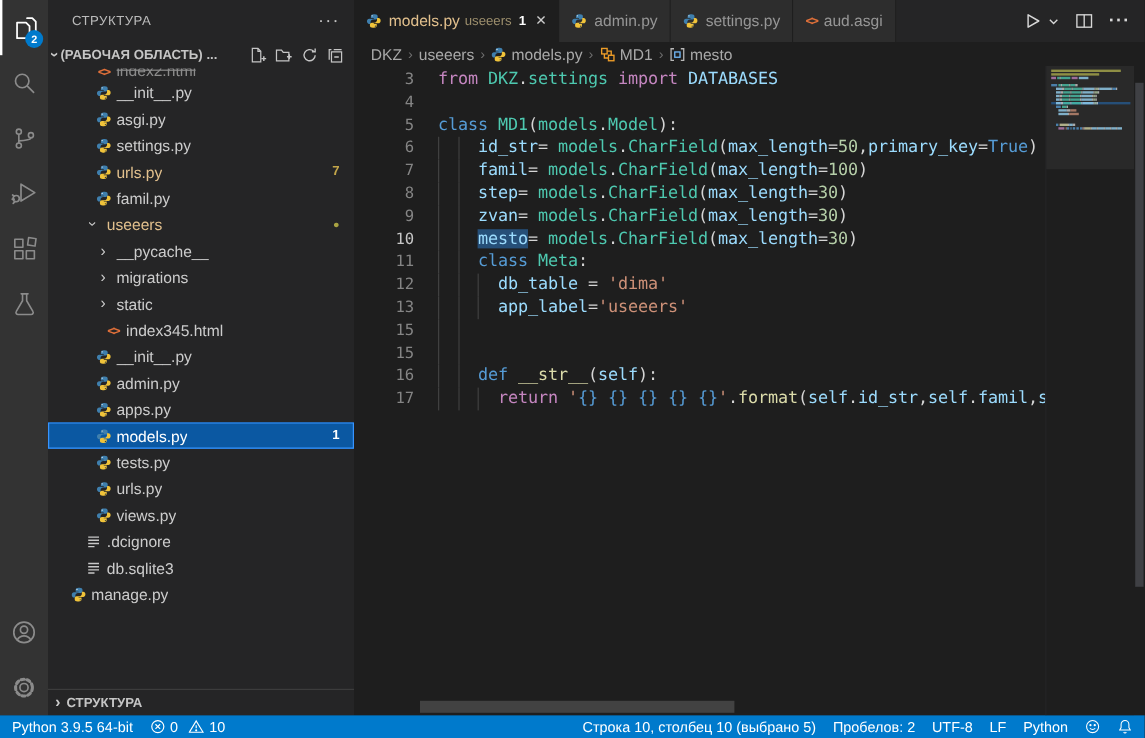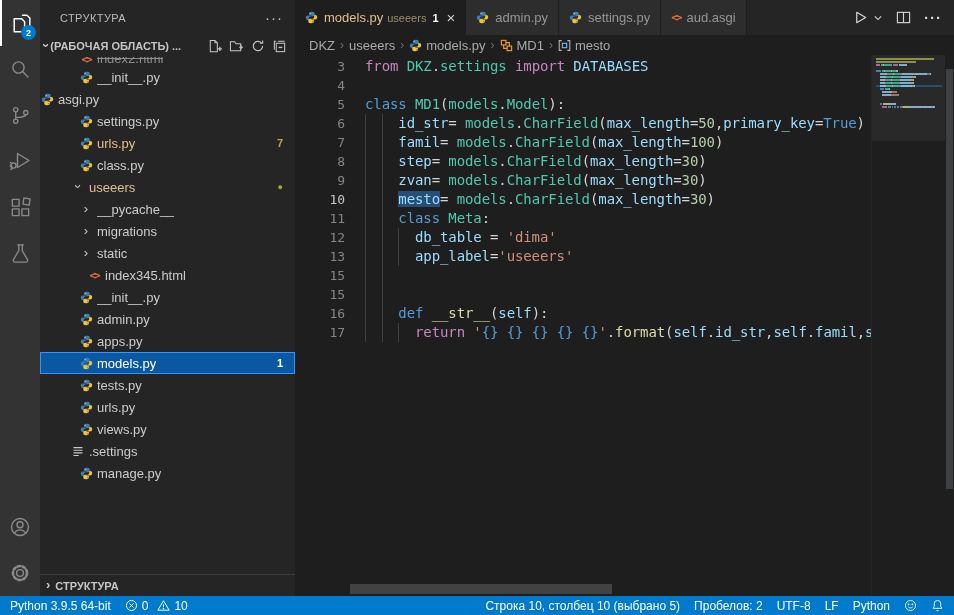--- a/index.html
+++ b/index.html
@@ -196,21 +196,21 @@
             <svg width="13" height="13" viewBox="0 0 48 48">
               <path fill="#3f7fad" d="M24 3c-6 0-9 2.6-9 7v5h9v2H10c-4.4 0-7 3.4-7 8s2.6 8 7 8h4v-6c0-4.4 3.6-8 8-8h8c3.3 0 6-2.7 6-6v-3c0-4.4-3-7-9-7h-3z"></path>
               <circle cx="19" cy="8" r="1.9" fill="#e8f0f5"></circle>
               <path fill="#f0c33a" d="M24 45c6 0 9-2.6 9-7v-5h-9v-2h14c4.4 0 7-3.4 7-8s-2.6-8-7-8h-4v6c0 4.4-3.6 8-8 8h-8c-3.3 0-6 2.7-6 6v3c0 4.4 3 7 9 7h3z"></path>
               <circle cx="29" cy="40" r="1.9" fill="#2a3a44"></circle>
             </svg>
           </span>
           <span class="lbl">__init__.py</span>
           <span class="spacer"></span>
         </div>
-        <div class="trow" style="">
+        <div class="trow" style="padding-left: 39px;">
           <span class="slot">
             <svg width="13" height="13" viewBox="0 0 48 48">
               <path fill="#3f7fad" d="M24 3c-6 0-9 2.6-9 7v5h9v2H10c-4.4 0-7 3.4-7 8s2.6 8 7 8h4v-6c0-4.4 3.6-8 8-8h8c3.3 0 6-2.7 6-6v-3c0-4.4-3-7-9-7h-3z"></path>
               <circle cx="19" cy="8" r="1.9" fill="#e8f0f5"></circle>
               <path fill="#f0c33a" d="M24 45c6 0 9-2.6 9-7v-5h-9v-2h14c4.4 0 7-3.4 7-8s-2.6-8-7-8h-4v6c0 4.4-3.6 8-8 8h-8c-3.3 0-6 2.7-6 6v3c0 4.4 3 7 9 7h3z"></path>
               <circle cx="29" cy="40" r="1.9" fill="#2a3a44"></circle>
             </svg>
           </span>
           <span class="lbl">asgi.py</span>
           <span class="spacer"></span>
@@ -242,21 +242,21 @@
         </div>
         <div class="trow" style="padding-left: 39px;">
           <span class="slot">
             <svg width="13" height="13" viewBox="0 0 48 48">
               <path fill="#3f7fad" d="M24 3c-6 0-9 2.6-9 7v5h9v2H10c-4.4 0-7 3.4-7 8s2.6 8 7 8h4v-6c0-4.4 3.6-8 8-8h8c3.3 0 6-2.7 6-6v-3c0-4.4-3-7-9-7h-3z"></path>
               <circle cx="19" cy="8" r="1.9" fill="#e8f0f5"></circle>
               <path fill="#f0c33a" d="M24 45c6 0 9-2.6 9-7v-5h-9v-2h14c4.4 0 7-3.4 7-8s-2.6-8-7-8h-4v6c0 4.4-3.6 8-8 8h-8c-3.3 0-6 2.7-6 6v3c0 4.4 3 7 9 7h3z"></path>
               <circle cx="29" cy="40" r="1.9" fill="#2a3a44"></circle>
             </svg>
           </span>
-          <span class="lbl">class.py</span>
+          <span class="lbl">famil.py</span>
           <span class="spacer"></span>
         </div>
         <div class="trow" style="padding-left: 31px;">
           <span class="slot">
             <span class="chev open">›</span>
           </span>
           <span class="lbl mod">useeers</span>
           <span class="spacer"></span>
           <span class="badge" style="color: rgb(169, 163, 66); font-size: 9px;">●</span>
         </div>
@@ -372,24 +372,33 @@
           </span>
           <span class="lbl">views.py</span>
           <span class="spacer"></span>
         </div>
         <div class="trow" style="padding-left: 31px;">
           <span class="slot">
             <svg width="12" height="12" viewBox="0 0 16 16" stroke="#c8c8c8" stroke-width="1.6">
               <path d="M2 3.5h12M2 7h12M2 10.5h12M2 14h7"></path>
             </svg>
           </span>
-          <span class="lbl">.settings</span>
-          <span class="spacer"></span>
-        </div>
-        <div class="trow" style="padding-left: 39px; justify-content: flex-end;">
+          <span class="lbl">.dcignore</span>
+          <span class="spacer"></span>
+        </div>
+        <div class="trow" style="padding-left: 31px;">
+          <span class="slot">
+            <svg width="12" height="12" viewBox="0 0 16 16" stroke="#c8c8c8" stroke-width="1.6">
+              <path d="M2 3.5h12M2 7h12M2 10.5h12M2 14h7"></path>
+            </svg>
+          </span>
+          <span class="lbl">db.sqlite3</span>
+          <span class="spacer"></span>
+        </div>
+        <div class="trow" style="padding-left: 18px; justify-content: flex-end;">
           <span class="slot">
             <svg width="13" height="13" viewBox="0 0 48 48">
               <path fill="#3f7fad" d="M24 3c-6 0-9 2.6-9 7v5h9v2H10c-4.4 0-7 3.4-7 8s2.6 8 7 8h4v-6c0-4.4 3.6-8 8-8h8c3.3 0 6-2.7 6-6v-3c0-4.4-3-7-9-7h-3z"></path>
               <circle cx="19" cy="8" r="1.9" fill="#e8f0f5"></circle>
               <path fill="#f0c33a" d="M24 45c6 0 9-2.6 9-7v-5h-9v-2h14c4.4 0 7-3.4 7-8s-2.6-8-7-8h-4v6c0 4.4-3.6 8-8 8h-8c-3.3 0-6 2.7-6 6v3c0 4.4 3 7 9 7h3z"></path>
               <circle cx="29" cy="40" r="1.9" fill="#2a3a44"></circle>
             </svg>
           </span>
           <span class="lbl">manage.py</span>
           <span class="spacer"></span>

